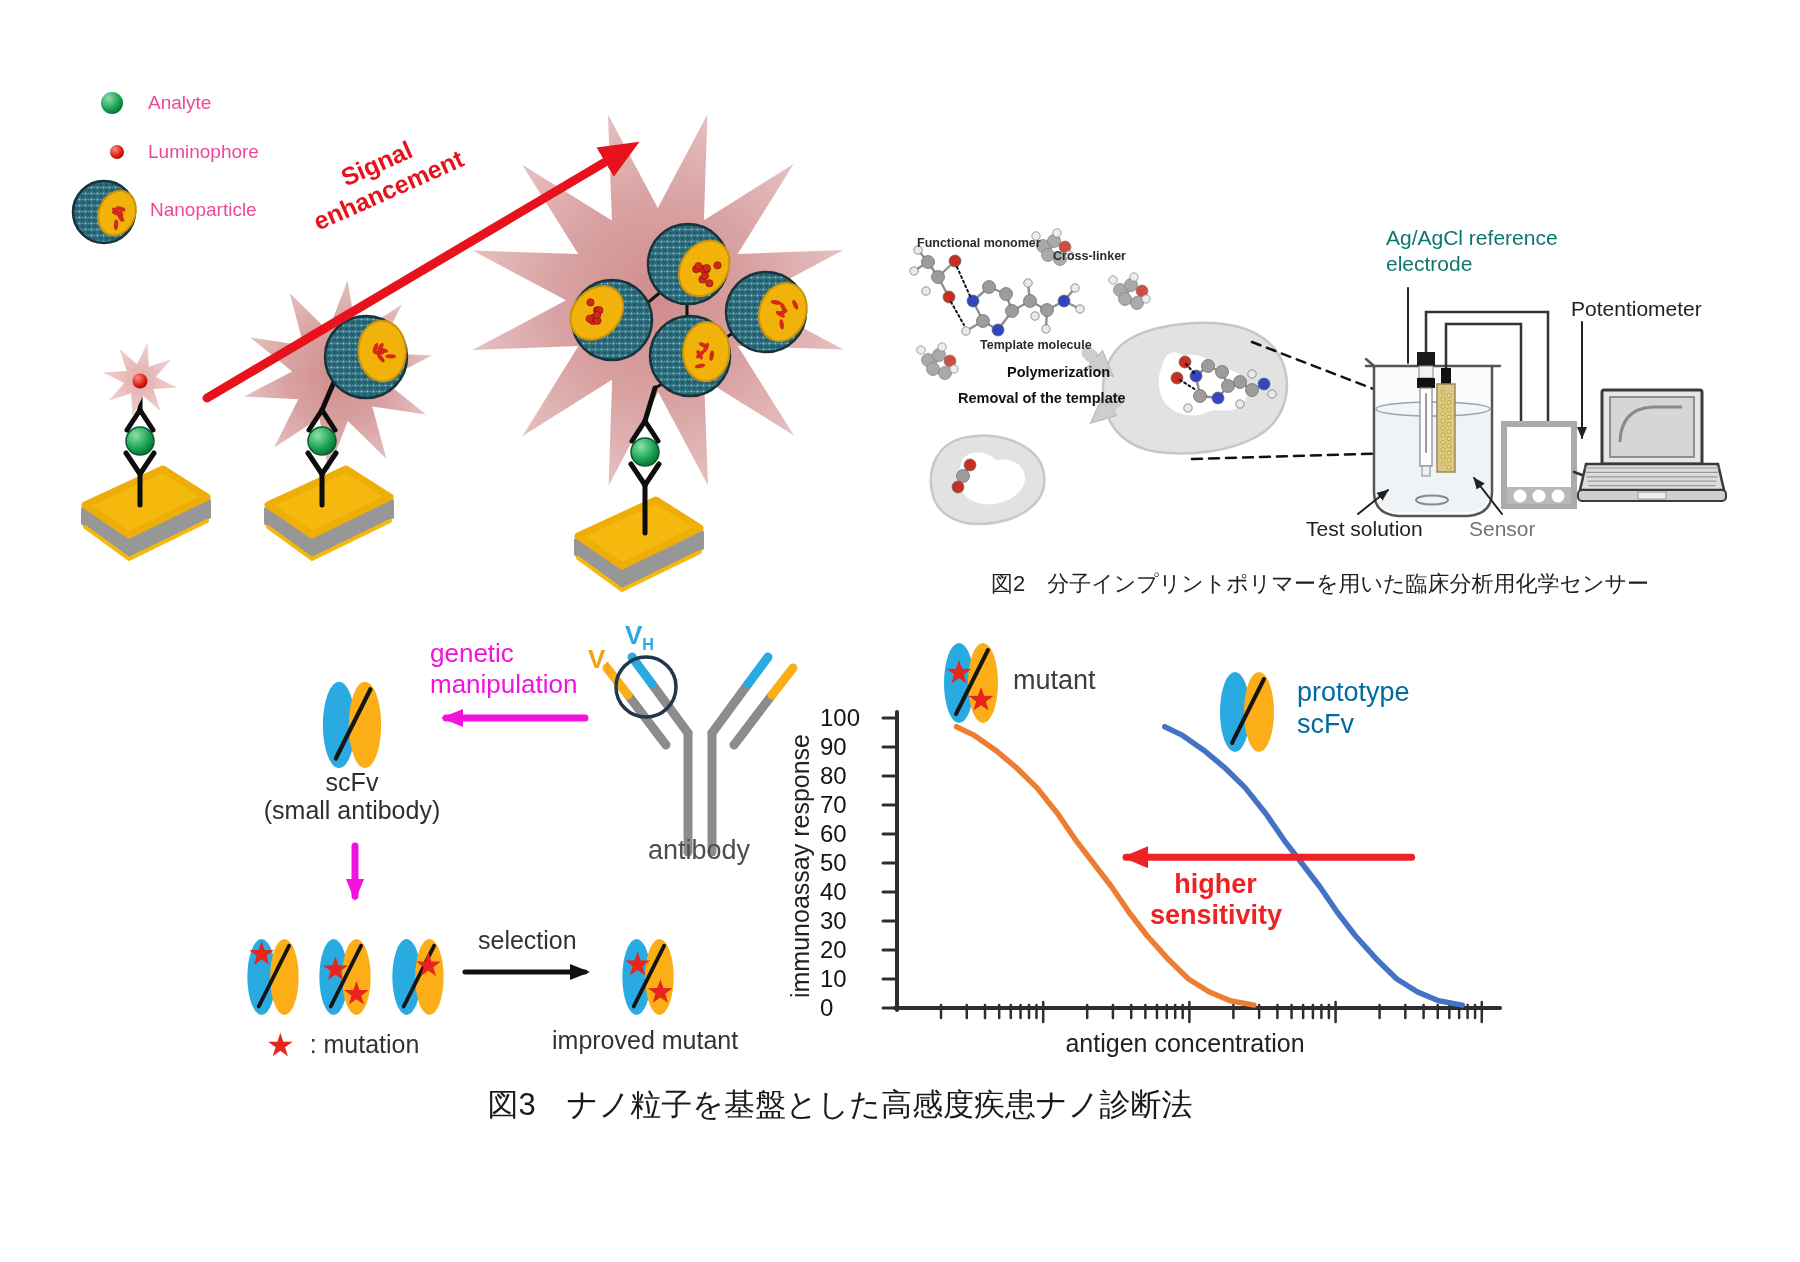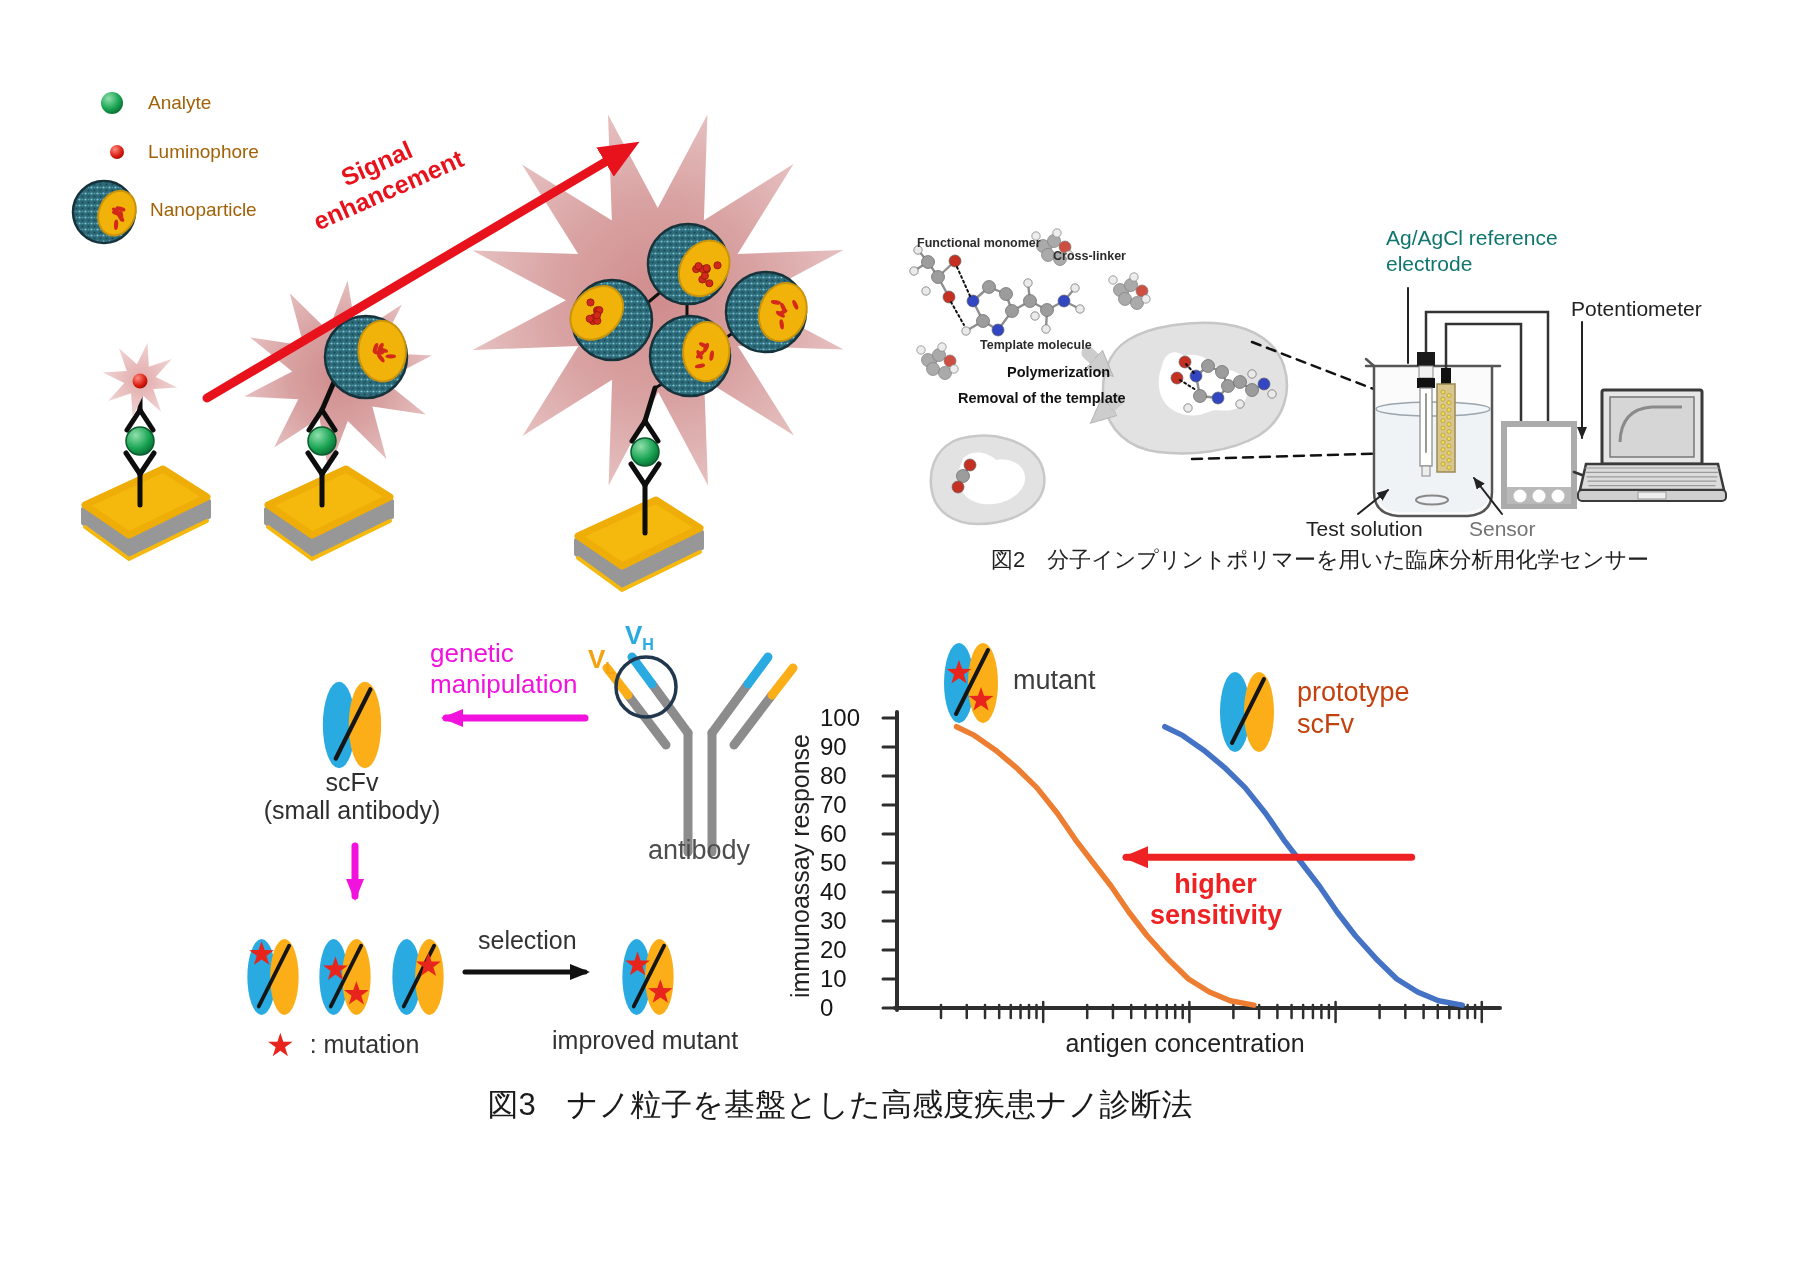--- a/index.html
+++ b/index.html
@@ -1,18 +1,18 @@
 <!DOCTYPE html>
 <html><head>
 <meta charset="utf-8">
 <style>
   html,body{margin:0;padding:0;background:#fff;}
   #canvas{position:relative;width:1800px;height:1262px;background:#ffffff;overflow:hidden;font-family:"Liberation Sans",sans-serif;}
   #art{position:absolute;left:0;top:0;}
-  .lbl{position:absolute;font-family:"Liberation Sans",sans-serif;color:#a16207;line-height:1.2;white-space:nowrap;}
+  .lbl{position:absolute;font-family:"Liberation Sans",sans-serif;color:#ec4899;line-height:1.2;white-space:nowrap;}
   .wrap{white-space:normal;}
   .ctr{text-align:center;}
   .ytick{position:absolute;width:52px;text-align:left;font-size:24px;color:#151515;font-family:"Liberation Sans",sans-serif;}
   sub{font-size:62%;}
 </style>
 </head>
 <body>
 
 <div id="canvas">
 
@@ -510,42 +510,42 @@
 
   <div class="lbl" style="left:917px;top:236px;font-size:12.5px;font-weight:600;color:#2b2b2b;text-align:center;">Functional monomer</div>
   <div class="lbl" style="left:1053px;top:249px;font-size:12.5px;font-weight:600;color:#2b2b2b;">Cross-linker</div>
   <div class="lbl" style="left:980px;top:338px;font-size:12.5px;font-weight:600;color:#2b2b2b;">Template molecule</div>
   <div class="lbl" style="left:1007px;top:364px;font-size:14.5px;font-weight:700;color:#111;">Polymerization</div>
   <div class="lbl" style="left:958px;top:390px;font-size:14.5px;font-weight:700;color:#111;">Removal of the template</div>
   <div class="lbl wrap" style="left:1386px;top:225px;width:205px;font-size:21px;color:#0f766e;line-height:1.25;">Ag/AgCl reference electrode</div>
   <div class="lbl" style="left:1571px;top:296px;font-size:21px;color:#222;">Potentiometer</div>
   <div class="lbl" style="left:1306px;top:516px;font-size:21px;color:#222;">Test solution</div>
   <div class="lbl" style="left:1469px;top:516px;font-size:21px;color:#737373;">Sensor</div>
-  <div class="lbl ctr" style="left:940px;top:547px;width:760px;font-size:22px;color:#1f1f1f;text-align:center;">図2　分子インプリントポリマーを用いた臨床分析用化学センサー</div>
+  <div class="lbl ctr" style="left:940px;top:571px;width:760px;font-size:22px;color:#1f1f1f;text-align:center;">図2　分子インプリントポリマーを用いた臨床分析用化学センサー</div>
 
   <div class="lbl wrap" style="left: 430px; top: 638px; width: 190px; font-size: 26px; line-height: 1.2; color: rgb(241, 18, 222);">genetic manipulation</div>
   <div class="lbl" style="left: 625px; top: 620px; font-size: 26px; font-weight: bold; color: rgb(41, 171, 226);">
     <span>V</span><sub>H</sub>
   </div>
   <div class="lbl" style="left: 588px; top: 644px; font-size: 26px; font-weight: bold; color: rgb(242, 163, 15);">
     <span>V</span><sub>L</sub>
   </div>
   <div class="lbl ctr" style="left:292px;top:767px;width:120px;font-size:25px;color:#2e2e2e;">scFv</div>
   <div class="lbl ctr" style="left:232px;top:795px;width:240px;font-size:25px;color:#2e2e2e;">(small antibody)</div>
   <div class="lbl" style="left:648px;top:834px;font-size:27px;color:#4d4d4d;">antibody</div>
   <div class="lbl" style="left:478px;top:925px;font-size:25px;color:#333;">selection</div>
   <div class="lbl" style="left:266px;top:1026px;font-size:25px;color:#333;">
     <span style="font-size: 32px; vertical-align: -3px; color: rgb(232, 37, 28);">★</span>
     <span style="margin-left:8px;">: mutation</span>
   </div>
   <div class="lbl" style="left:552px;top:1025px;font-size:25px;color:#333;">improved mutant</div>
   <div class="lbl ctr" style="left:420px;top:1086px;width:840px;font-size:31px;color:#1a1a1a;">図3　ナノ粒子を基盤とした高感度疾患ナノ診断法</div>
 
   <div class="lbl" style="left:1013px;top:664px;font-size:27px;color:#3d3d3d;">mutant</div>
-  <div class="lbl wrap" style="left:1297px;top:676px;width:150px;font-size:27px;color:#c2410c;line-height:1.2;">prototype scFv</div>
+  <div class="lbl wrap" style="left:1297px;top:676px;width:150px;font-size:27px;color:#0369a1;line-height:1.2;">prototype scFv</div>
   <div class="lbl ctr" style="left: 1118px; top: 868px; width: 195px; font-size: 27px; font-weight: 600; color: rgb(238, 34, 34);">higher</div>
   <div class="lbl ctr" style="left: 1106px; top: 899px; width: 220px; font-size: 27px; font-weight: 600; color: rgb(238, 34, 34);">sensitivity</div>
   <div class="lbl ctr" style="left:1035px;top:1028px;width:300px;font-size:25px;color:#222;">antigen concentration</div>
   <div class="lbl ctr" style="left:650px;top:851px;width:300px;font-size:25px;color:#222;transform:rotate(-90deg);">immunoassay response</div>
 
 <div class="ytick" style="left: 820px; top: 994px;">0</div>
     <div class="ytick" style="left: 820px; top: 965px;">10</div>
     <div class="ytick" style="left: 820px; top: 936px;">20</div>
     <div class="ytick" style="left: 820px; top: 907px;">30</div>
     <div class="ytick" style="left: 820px; top: 878px;">40</div>

